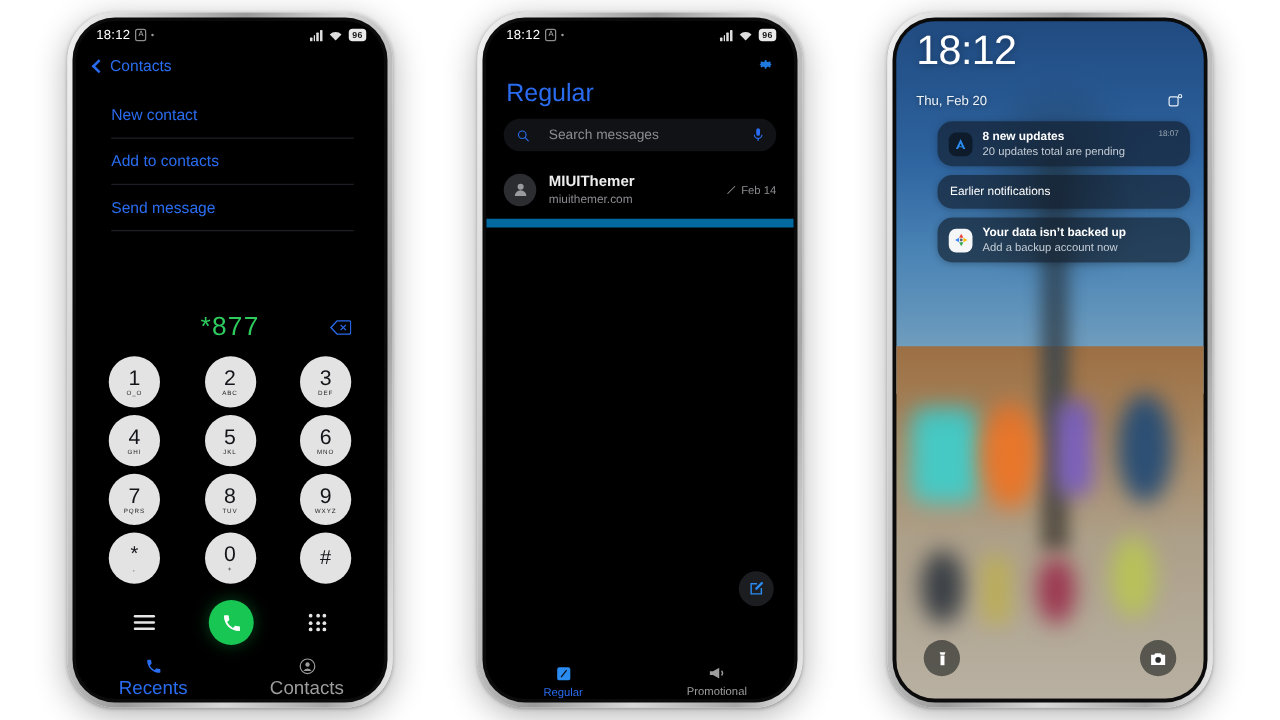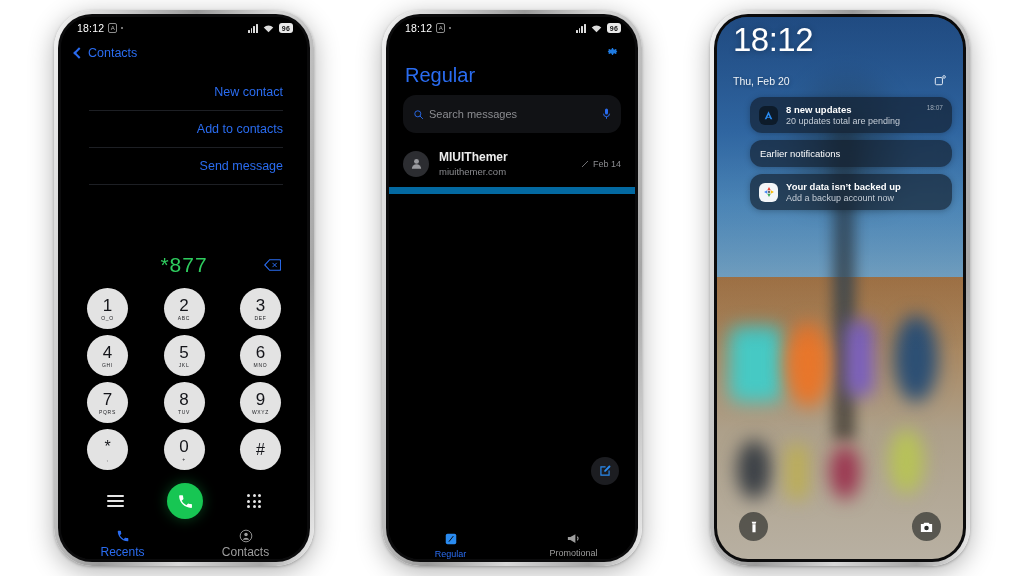--- a/index.html
+++ b/index.html
@@ -67,21 +67,20 @@
     display:flex; align-items:center; gap:5px;
     padding:7px 0 6px 14px; color:#2a6cf0; font-size:12.5px;
   }
   .chev { width:8px;height:8px; border-left:2px solid #2a6cf0; border-bottom:2px solid #2a6cf0;
           transform:rotate(45deg); display:inline-block; }
   .p1-actions { margin-top:8px; }
   .p1-item {
     color:#2a6cf0; font-size:12.5px; padding:11px 0 11px 14px;
     margin:0 10px 0 14px;
     border-bottom:1px solid #1d1f24;
-    text-align:right;
   }
   .p1-item:first-child { padding-left:0; }
   .p1-item { padding-left:0; }
   .p1-spacer { flex:1 1 auto; }
 
   .p1-number-row {
     display:flex; align-items:center; justify-content:center;
     position:relative; height:42px;
   }
   .p1-number { color:#2ecc5e; font-size:21px; letter-spacing:1px; }
@@ -111,31 +110,31 @@
   .call-btn {
     width:36px;height:36px;border-radius:50%;background:#17c653;
     display:flex;align-items:center;justify-content:center;
     box-shadow:0 0 14px rgba(23,198,83,.35);
   }
   .ic-dots { display:grid; grid-template-columns:repeat(3,3px); gap:2.5px; }
   .ic-dots i { width:3px;height:3px;background:#e6e6e6;border-radius:50%;display:block;}
 
   .p1-tabs { display:flex; padding:6px 0 0 0; }
   .p1-tab { flex:1; display:flex; flex-direction:column; align-items:center; gap:2px; }
-  .p1-tab .lbl { font-size:12px; }
+  .p1-tab .lbl { font-size:15px; }
   .p1-tab.active .lbl { color:#2a6cf0; }
   .p1-tab .lbl { color:#9d9d9d; }
 
   
   .p2 { position:absolute; inset:0; background:#000; display:flex; flex-direction:column; }
   .p2-gear { display:flex; justify-content:flex-end; padding:6px 16px 0 0; }
   .p2-title { color:#2a6cf0; font-size:20px; padding:6px 0 8px 16px; font-weight:400; }
   .p2-search {
-    margin:0 14px; height:38px; border-radius:13px; background:#111215;
-    display:flex; align-items:center; gap:5px; padding:0 10px;
+    margin:0 14px; height:26px; border-radius:13px; background:#111215;
+    display:flex; align-items:center; gap:15px; padding:0 10px;
   }
   .p2-search .ph { color:#8b8c90; font-size:11px; flex:1; }
   .p2-list { margin-top:8px; }
   .conv {
     display:flex; align-items:center; gap:10px;
     padding:9px 14px 10px 14px; border-bottom:7px solid #0369a1;
     position:relative;
   }
   .avatar {
     width:26px;height:26px;border-radius:50%;background:#2c2d31;

